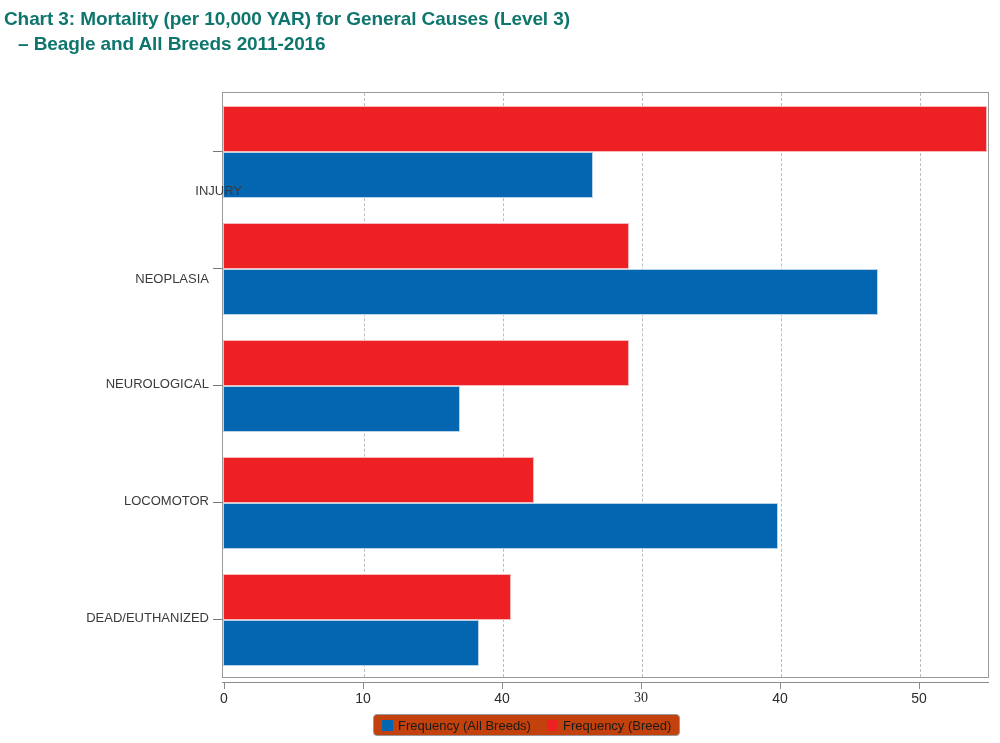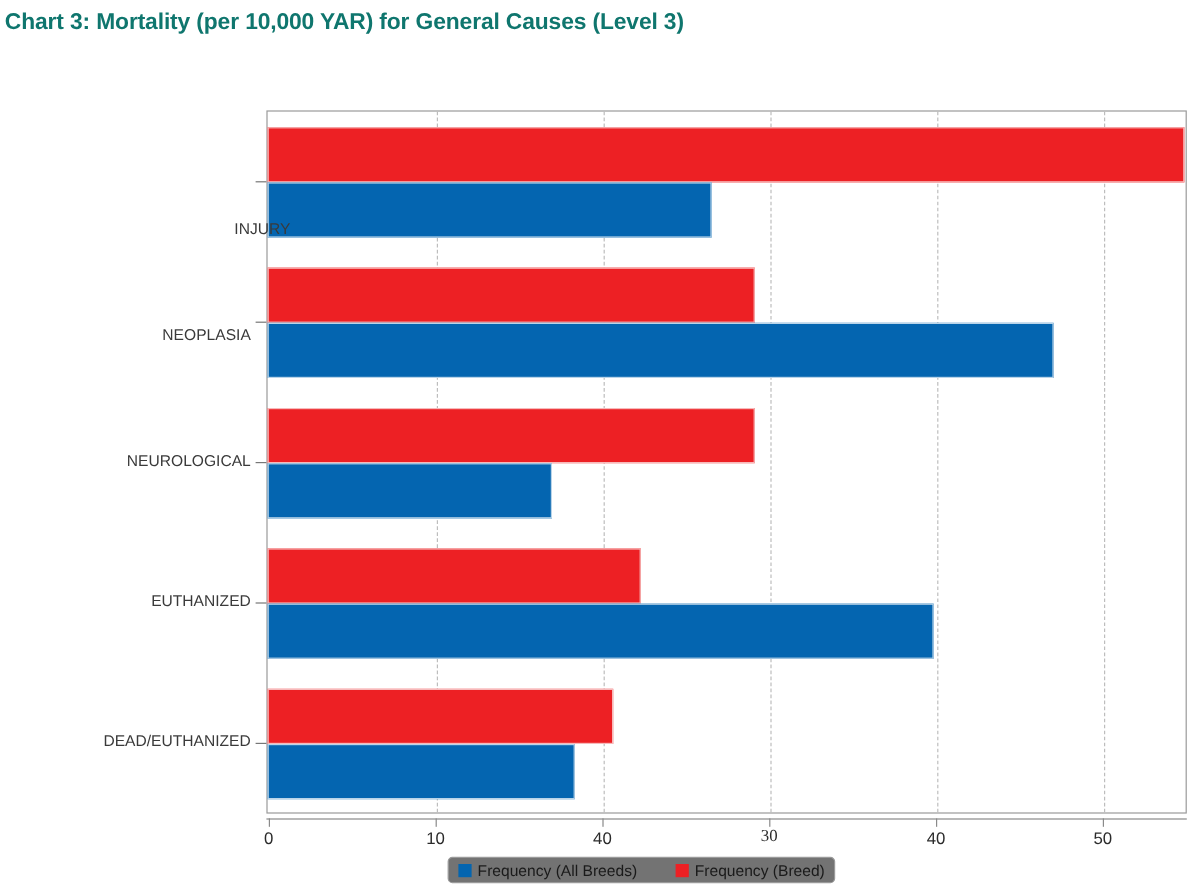--- a/index.html
+++ b/index.html
@@ -114,26 +114,26 @@
     white-space: nowrap;
   }
   
   .legend {
     position: absolute;
     left: 373px;
     top: 714px;
     height: 22px;
     border: 1px solid #9a9a9a;
     border-radius: 4px;
-    background: #737373;
+    background: #c2410c;
     display: flex;
     align-items: center;
     padding: 0 8px;
     box-sizing: border-box;
-    gap: 32px;
+    gap: 16px;
   }
   .legend-entry {
     display: flex;
     align-items: center;
     gap: 5px;
   }
   .legend-swatch {
     width: 11px;
     height: 11px;
     display: inline-block;
@@ -144,20 +144,21 @@
     white-space: nowrap;
   }
 </style>
 </head>
 <body>
 
 <div class="chart-root">
 
   <div class="title-block">
     <div class="title-line1">Chart 3: Mortality (per 10,000 YAR) for General Causes (Level 3)</div>
+    <div class="title-line2">–  Beagle and All Breeds 2011-2016</div>
   </div>
 
   <div class="plot-frame">
     <div class="plot-inner" id="plot-inner">
         <div class="gridline" style="left: 141px;"></div>
         <div class="gridline" style="left: 280px;"></div>
         <div class="gridline" style="left: 419px;"></div>
         <div class="gridline" style="left: 558px;"></div>
         <div class="gridline" style="left: 697px;"></div>
         <div class="bar red" title="Frequency (Breed): 54.8" style="top: 12.6px; height: 46px; width: 763.72px;"></div>
@@ -174,21 +175,21 @@
   </div>
 
   <div id="y-axis">
       <div class="ytick" style="left: 213px; top: 150.6px;"></div>
       <div class="ylabel" style="right: 758px; top: 141.6px; margin-top: 41px;">INJURY</div>
       <div class="ytick" style="left: 213px; top: 267.8px;"></div>
       <div class="ylabel" style="right: 791px; top: 258.8px; margin-top: 12px;">NEOPLASIA</div>
       <div class="ytick" style="left: 213px; top: 385px;"></div>
       <div class="ylabel" style="right: 791px; top: 376px;">NEUROLOGICAL</div>
       <div class="ytick" style="left: 213px; top: 502.2px;"></div>
-      <div class="ylabel" style="right: 791px; top: 493.2px;">EUTHANIZED</div>
+      <div class="ylabel" style="right: 791px; top: 493.2px;">LOCOMOTOR</div>
       <div class="ytick" style="left: 213px; top: 619.4px;"></div>
       <div class="ylabel" style="right: 791px; top: 610.4px;">DEAD/EUTHANIZED</div>
     </div>
 
   <div class="xaxis-line"></div>
   <div id="x-axis">
       <div class="xtick" style="left: 224px;"></div>
       <div class="xticklabel" style="left: 224px;">0</div>
       <div class="xtick" style="left: 363px;"></div>
       <div class="xticklabel" style="left: 363px;">10</div>

